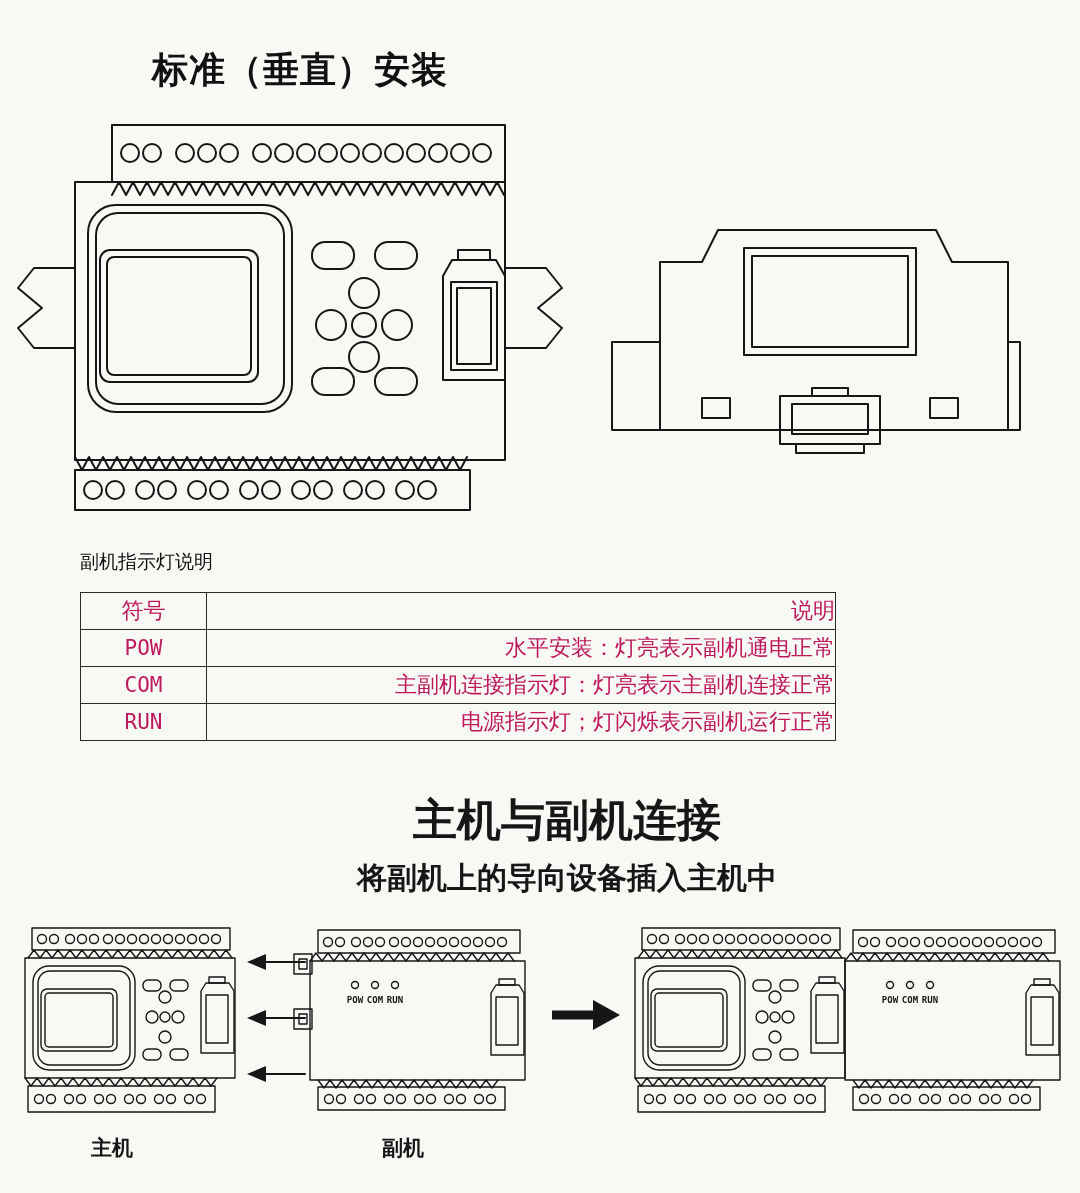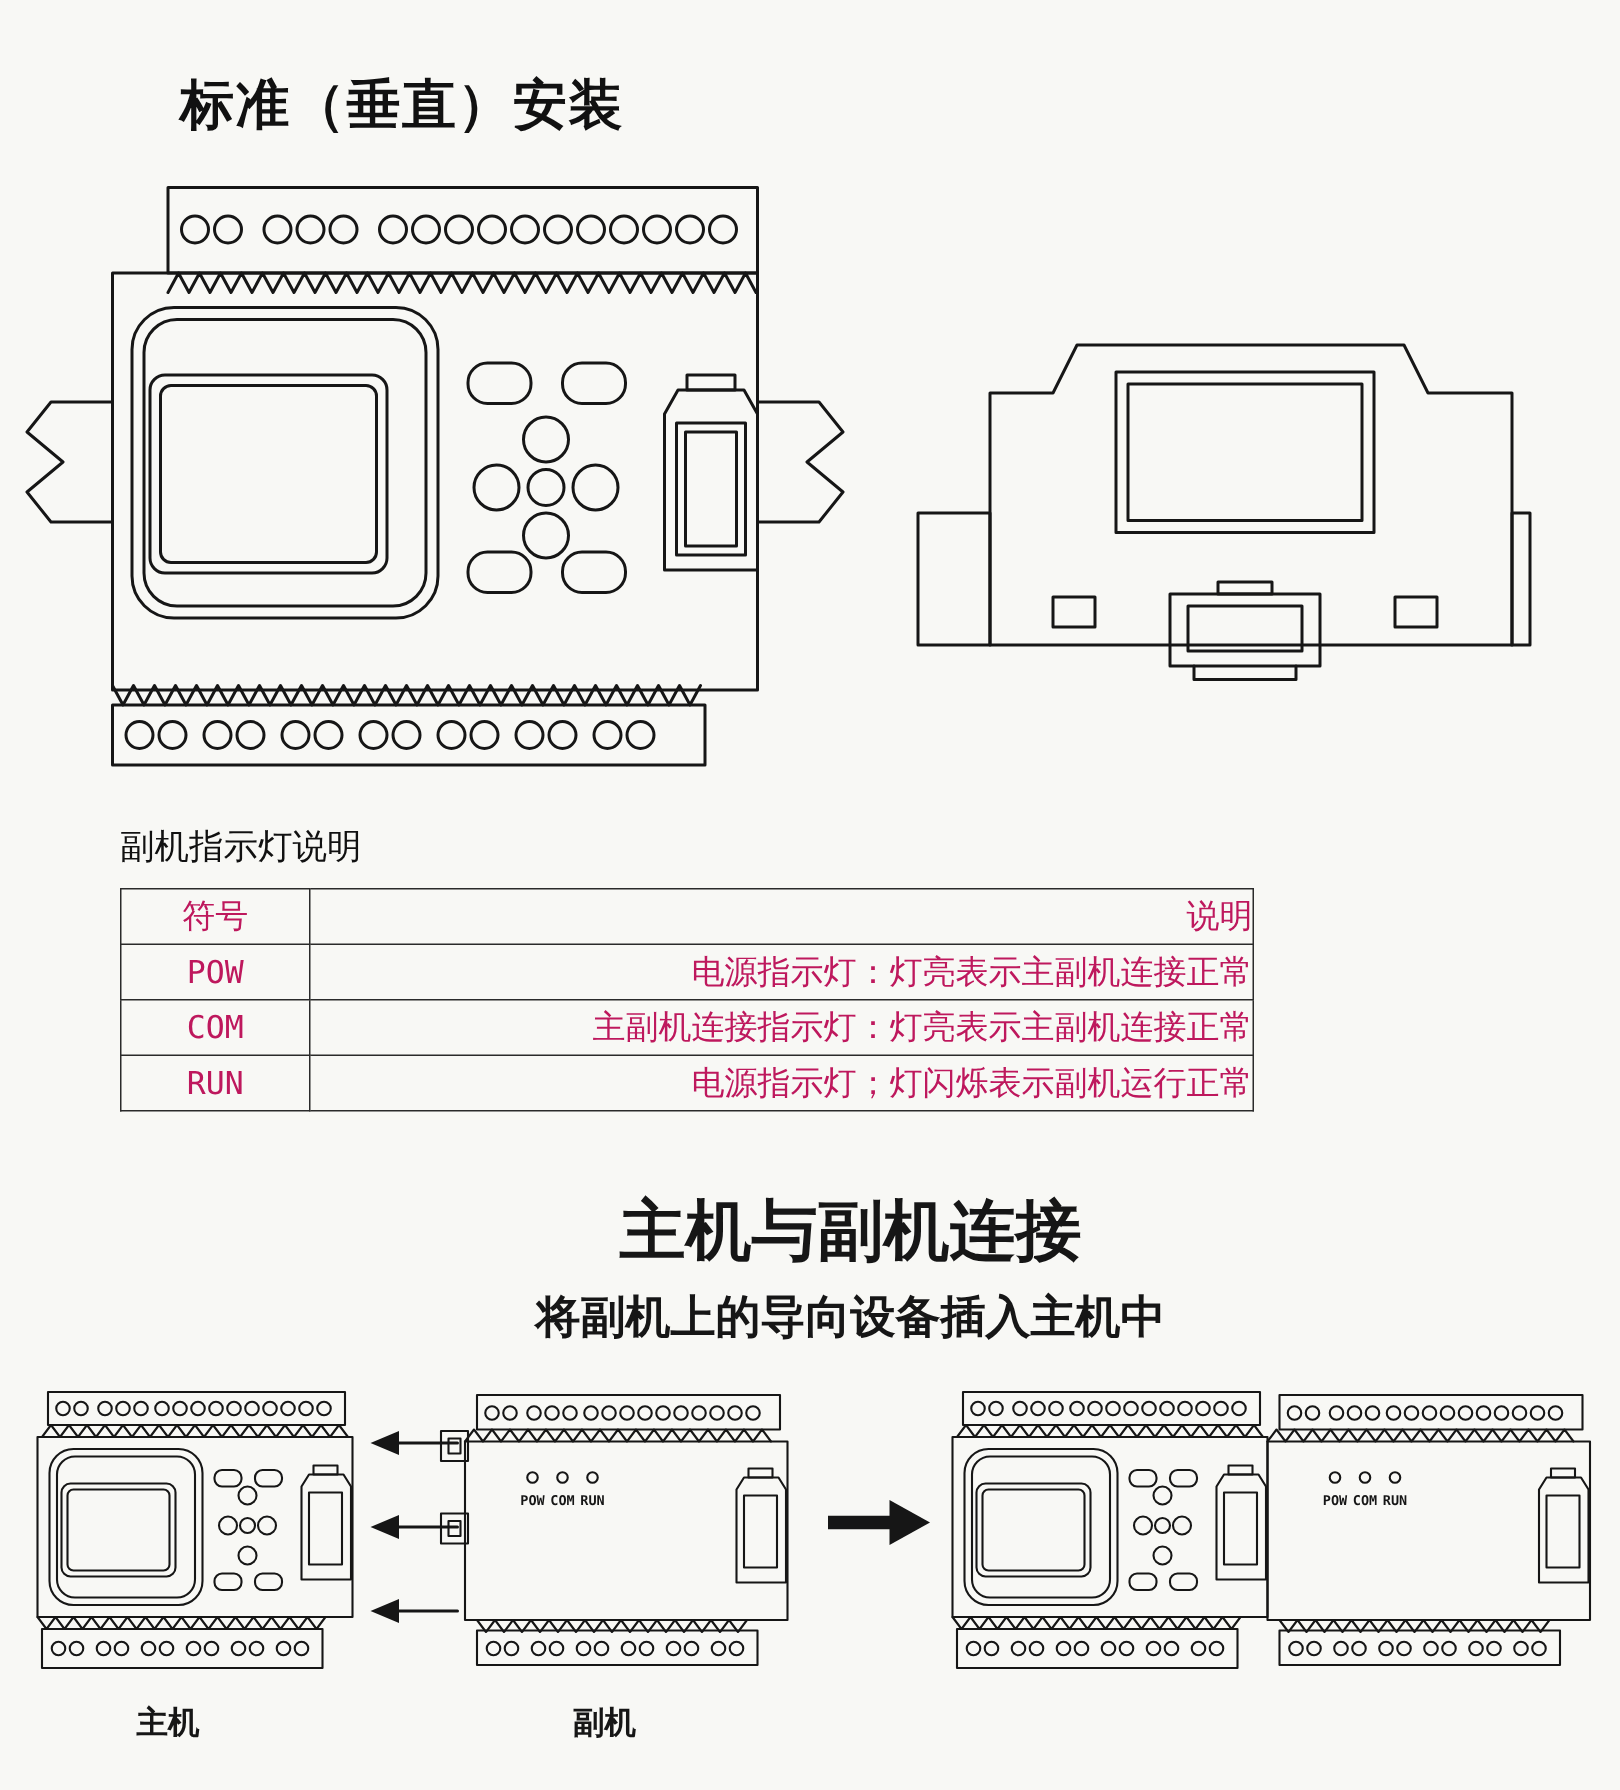--- a/index.html
+++ b/index.html
@@ -7,29 +7,29 @@
   body {
     background:#f8f8f5;
     font-family:"Liberation Sans", sans-serif;
     color:#161616;
   }
   .page { position:relative; width:1080px; height:1193px; overflow:hidden; background:#f8f8f5; }
   .abs { position:absolute; }
 
   
   .t-top { position:absolute; font-family:"Liberation Serif", serif; font-weight:700; letter-spacing:1px; color:#111; }
-  #t-vert { left:120px; top:46px; width:360px; text-align:left; font-size:36px; }
+  #t-vert { left:120px; top:46px; width:360px; text-align:center; font-size:36px; }
   #t-horz { left:740px; top:38px; width:210px; text-align:center; font-size:38px; }
   #conn-title { position:absolute; left:27px; top:791px; width:1080px; text-align:center;
                 font-size:44px; font-weight:700; font-family:"Liberation Sans", sans-serif; }
   #conn-sub   { position:absolute; left:27px; top:858px; width:1080px; text-align:center;
                 font-size:30px; font-weight:700; }
 
   
-  .caption { left:80px; top:549px; font-size:23px; color:#111; }
+  .caption { left:80px; top:549px; font-size:19px; color:#111; }
   .indicator-table { left:80px; top:592px; width:756px; border-collapse:collapse; table-layout:fixed;
                      font-size:22px; color:#be185d; }
   .indicator-table th, .indicator-table td { border:1.6px solid #2a2a2a; height:37px; font-weight:400; }
   .c-sym  { width:126px; text-align:center; }
   .c-desc { text-align:right; padding-left:28px; }
   .mono   { font-family:"DejaVu Sans Mono", monospace; font-size:21px; }
 
   
   .ln2  { fill:none; stroke:#161616; stroke-width:2;   stroke-linejoin:round; stroke-linecap:round; }
   .ln14 { fill:none; stroke:#161616; stroke-width:1.4; stroke-linejoin:round; stroke-linecap:round; }
@@ -156,21 +156,21 @@
   <table class="abs indicator-table">
     <thead>
       <tr>
         <th class="c-sym">符号</th>
         <th class="c-desc">说明</th>
       </tr>
     </thead>
     <tbody>
       <tr>
         <td class="c-sym mono">POW</td>
-        <td class="c-desc">电源指示灯：灯亮表示主副机连接正常</td>
+        <td class="c-desc">水平安装：灯亮表示副机通电正常</td>
       </tr>
       <tr>
         <td class="c-sym mono">COM</td>
         <td class="c-desc">主副机连接指示灯：灯亮表示主副机连接正常</td>
       </tr>
       <tr>
         <td class="c-sym mono">RUN</td>
         <td class="c-desc">电源指示灯；灯闪烁表示副机运行正常</td>
       </tr>
     </tbody>

